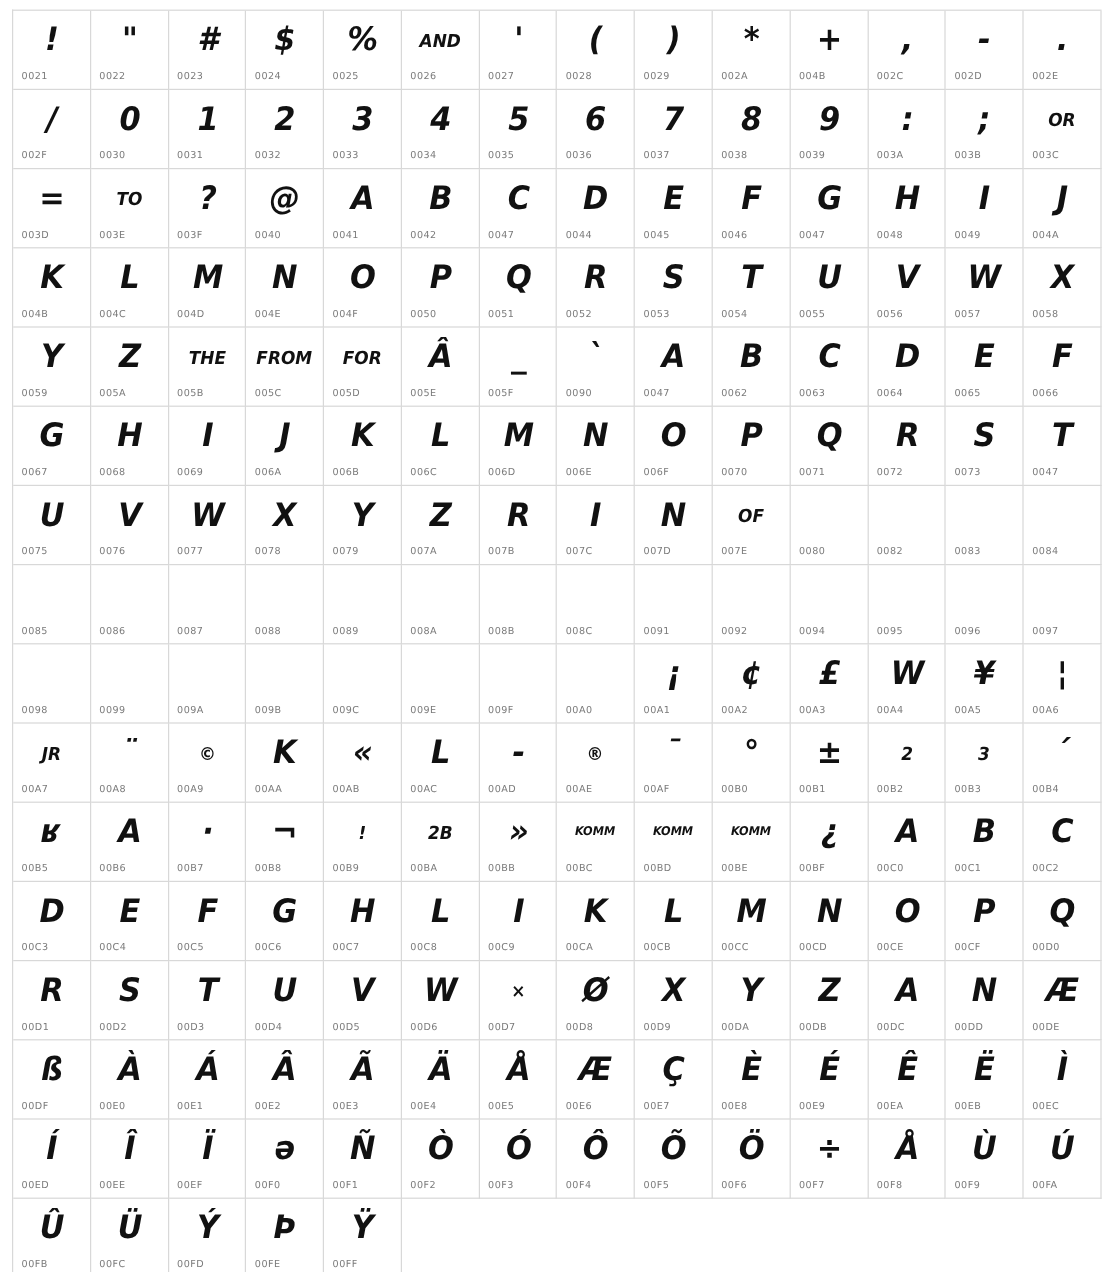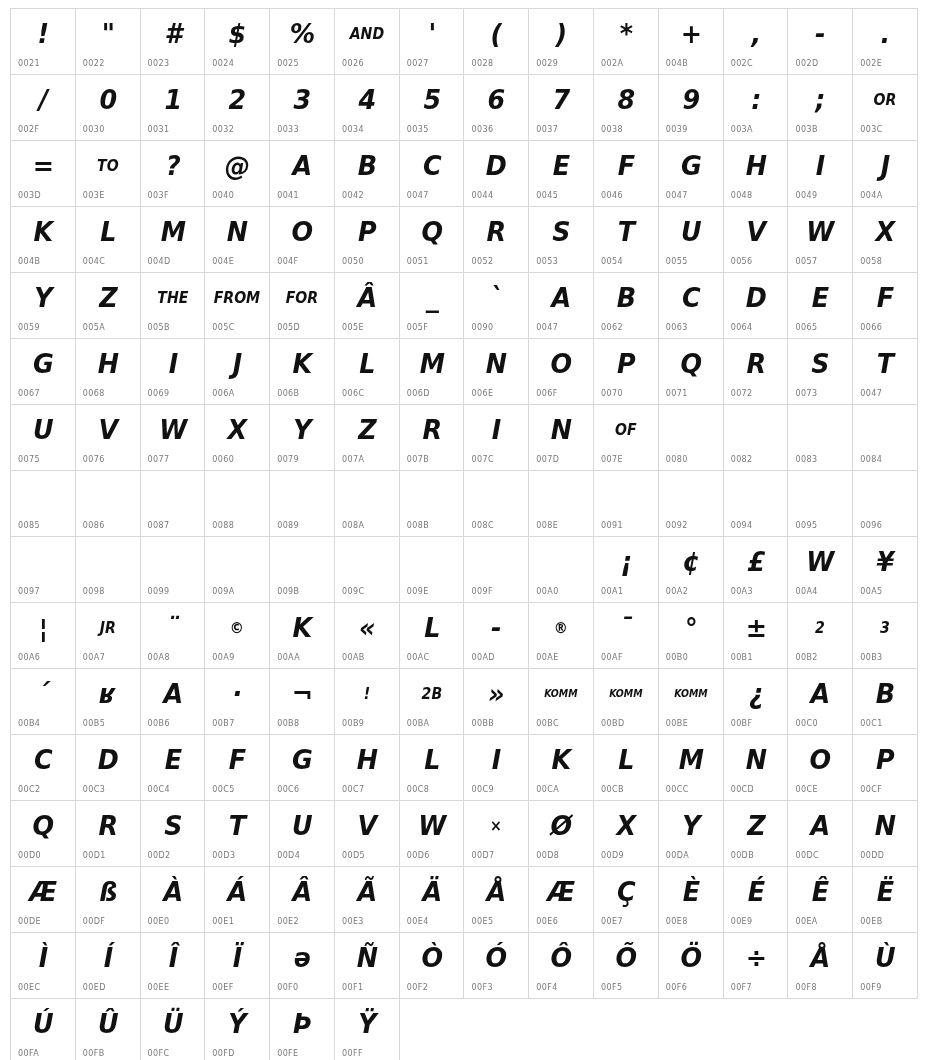--- a/index.html
+++ b/index.html
@@ -416,21 +416,21 @@
     <div class="cell">
       <div class="glyph">V</div>
       <div class="code">0076</div>
     </div>
     <div class="cell">
       <div class="glyph">W</div>
       <div class="code">0077</div>
     </div>
     <div class="cell">
       <div class="glyph">X</div>
-      <div class="code">0060</div>
+      <div class="code">0078</div>
     </div>
     <div class="cell">
       <div class="glyph">Y</div>
       <div class="code">0079</div>
     </div>
     <div class="cell">
       <div class="glyph">Z</div>
       <div class="code">007A</div>
     </div>
     <div class="cell">
@@ -489,24 +489,20 @@
       <div class="glyph"></div>
       <div class="code">008A</div>
     </div>
     <div class="cell empty">
       <div class="glyph"></div>
       <div class="code">008B</div>
     </div>
     <div class="cell empty">
       <div class="glyph"></div>
       <div class="code">008C</div>
-    </div>
-    <div class="cell empty">
-      <div class="glyph"></div>
-      <div class="code">008E</div>
     </div>
     <div class="cell empty">
       <div class="glyph"></div>
       <div class="code">0091</div>
     </div>
     <div class="cell empty">
       <div class="glyph"></div>
       <div class="code">0092</div>
     </div>
     <div class="cell empty">

